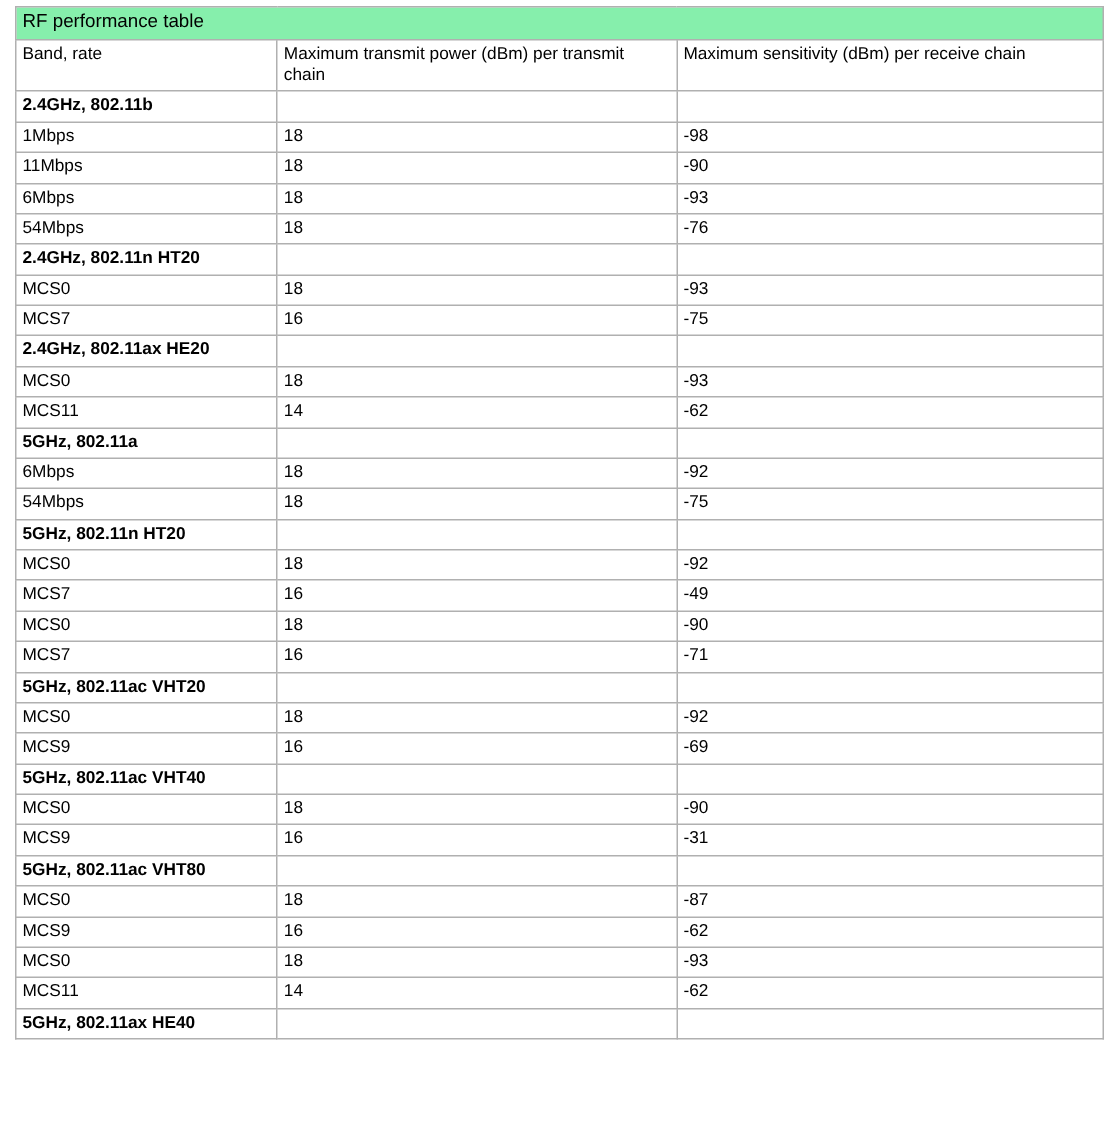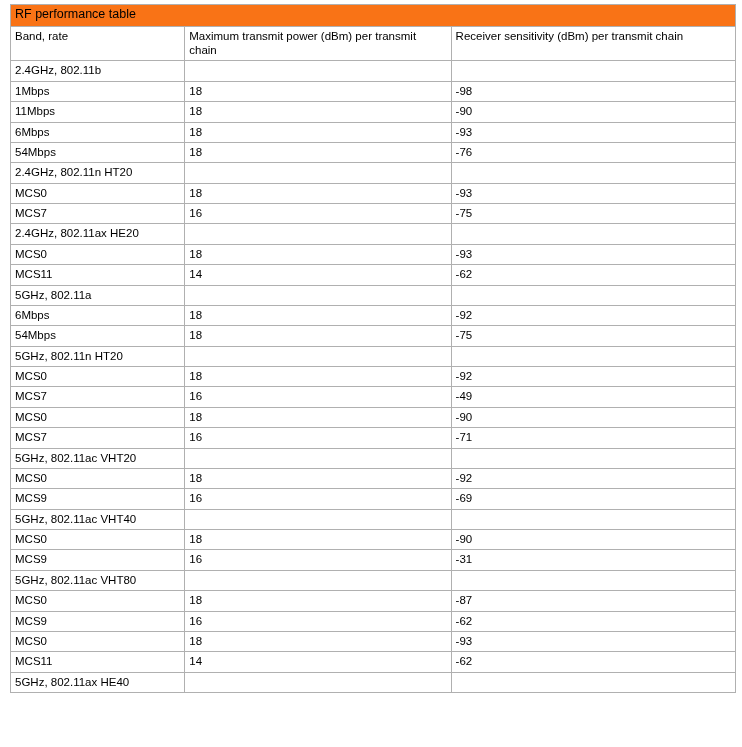--- a/index.html
+++ b/index.html
@@ -27,32 +27,32 @@
   }
   table.rf td, table.rf th {
     border: 1px solid #b0b0b0;
     padding: 2px 4px 3px 4px;
     vertical-align: top;
     text-align: left;
     font-weight: normal;
     line-height: 1.25;
   }
   .caption-cell {
-    background: #f97316;
+    background: #86efac;
     font-weight: bold;
     font-size: 12.5px;
     padding: 3px 4px 4px 4px;
     border: 1px solid #b0b0b0;
     margin-top: 17px;
   }
   .col-band { width: 174px; }
   .col-power { width: 266px; }
   .col-sens { width: 284px; }
   tr.group td {
-    font-weight: normal;
+    font-weight: bold;
   }
   tr.group td.empty {
     border-left: 1px solid #b0b0b0;
   }
   td.val {
     font-weight: normal;
   }
 </style>
 </head>
 <body>
@@ -64,21 +64,21 @@
       <col class="col-power">
       <col class="col-sens">
     </colgroup>
     <tbody id="table-body">
         <tr>
           <td class="caption-cell" colspan="3">RF performance table</td>
         </tr>
         <tr>
           <th>Band, rate</th>
           <th>Maximum transmit power (dBm) per transmit chain</th>
-          <th>Receiver sensitivity (dBm) per transmit chain</th>
+          <th>Maximum sensitivity (dBm) per receive chain</th>
         </tr>
         <tr class="group">
           <td>2.4GHz, 802.11b</td>
           <td class="empty">&nbsp;</td>
           <td class="empty">&nbsp;</td>
         </tr>
         <tr>
           <td class="val">1Mbps</td>
           <td class="val">18</td>
           <td class="val">-98</td>

